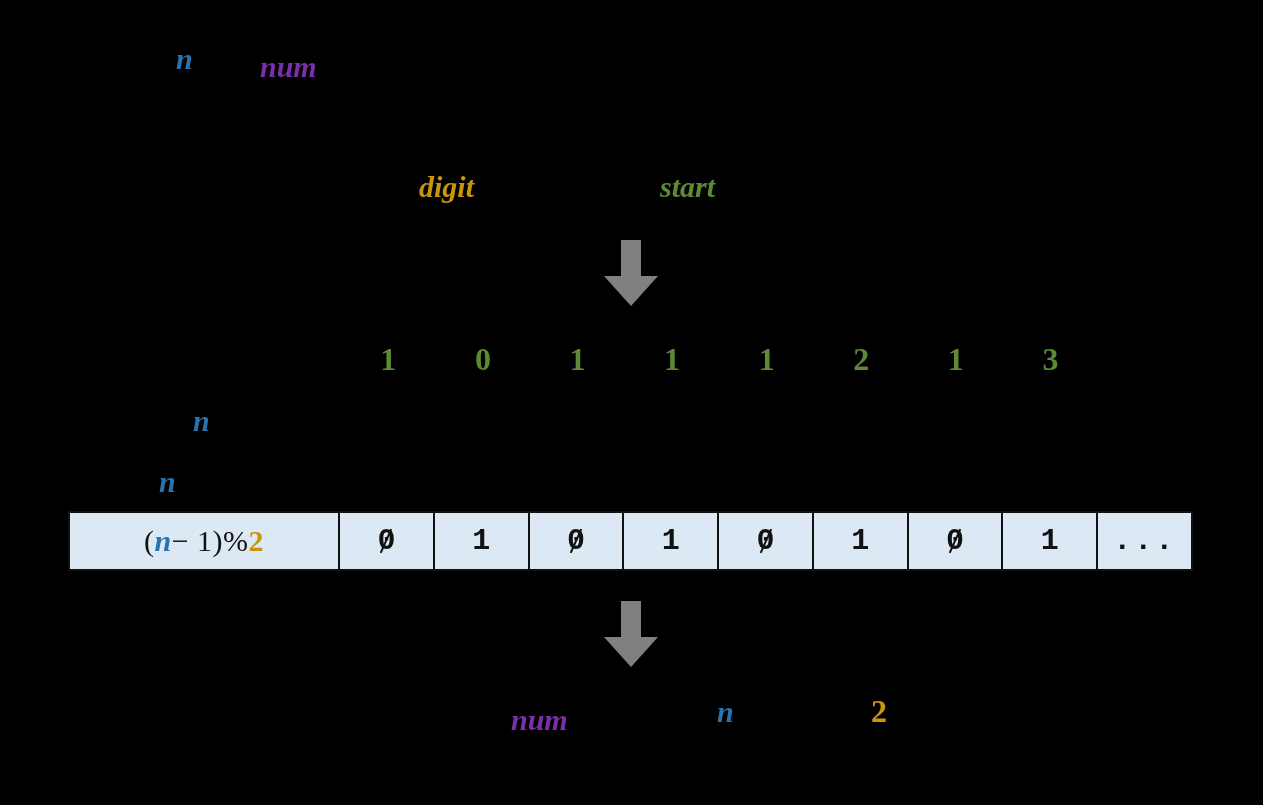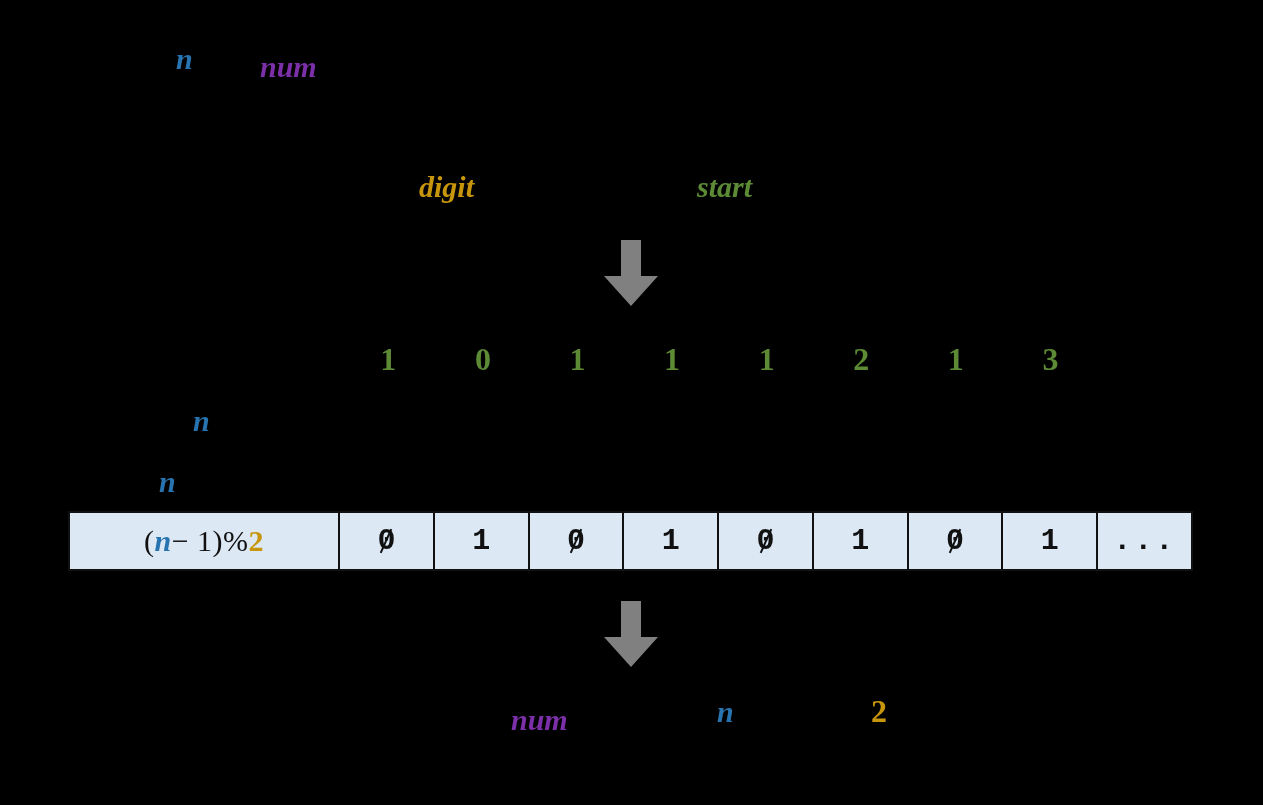--- a/index.html
+++ b/index.html
@@ -146,21 +146,21 @@
 <body>
 
 <div id="stage">
 
   <span class="lbl var top-var c-blue" style="left:176px; top:44px;">n</span>
 
   <span class="lbl var top-var c-purple" style="left:260px; top:44px;">num</span>
 
   <span class="lbl var cap-var c-gold" style="left:419px; top:172px;">digit</span>
 
-  <span class="lbl var cap-var c-green" style="left:660px; top:172px;margin-left:37px;">start</span>
+  <span class="lbl var cap-var c-green" style="left:660px; top:172px;">start</span>
 
   <div class="arrow" style="left:604px; top:240px;">
     <svg viewBox="0 0 54 66" xmlns="http://www.w3.org/2000/svg" aria-hidden="true">
       <polygon points="17,0 37,0 37,36 54,36 27,66 0,36 17,36" fill="#808080"></polygon>
     </svg>
   </div>
 
   <div id="green-row">
     <span class="gcell">1</span>
     <span class="gcell">0</span>

